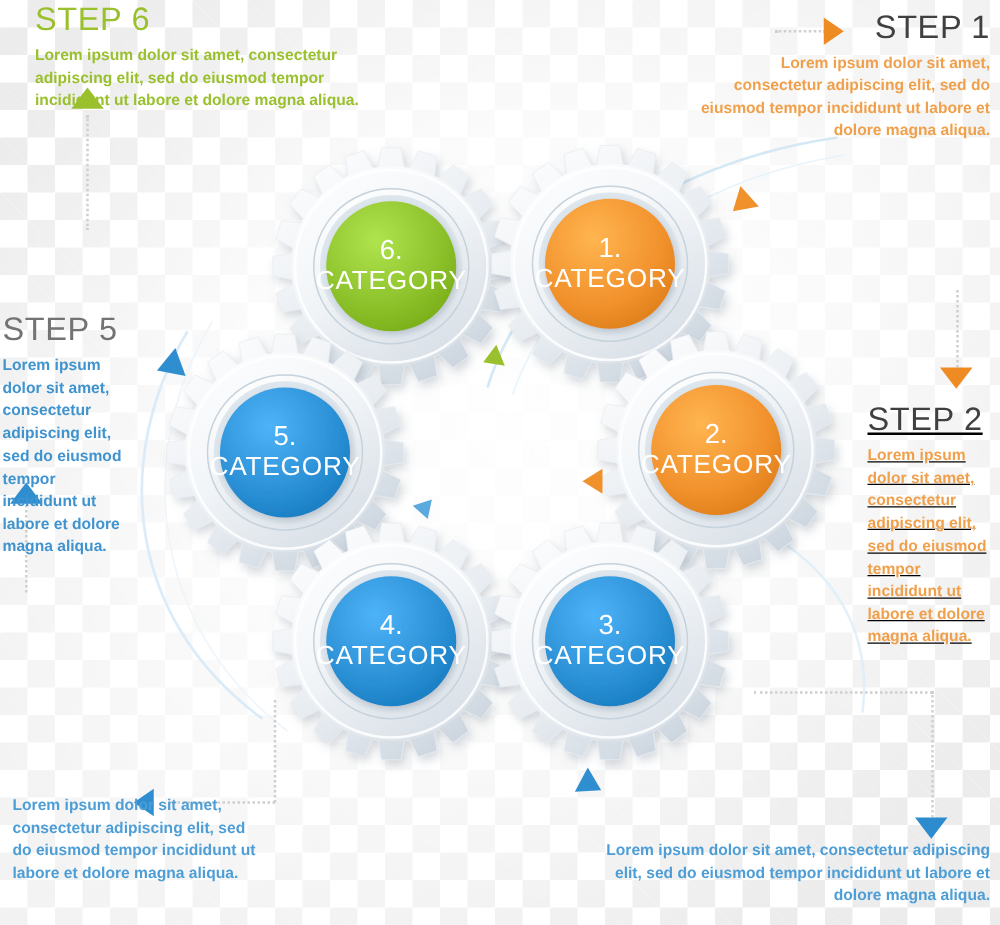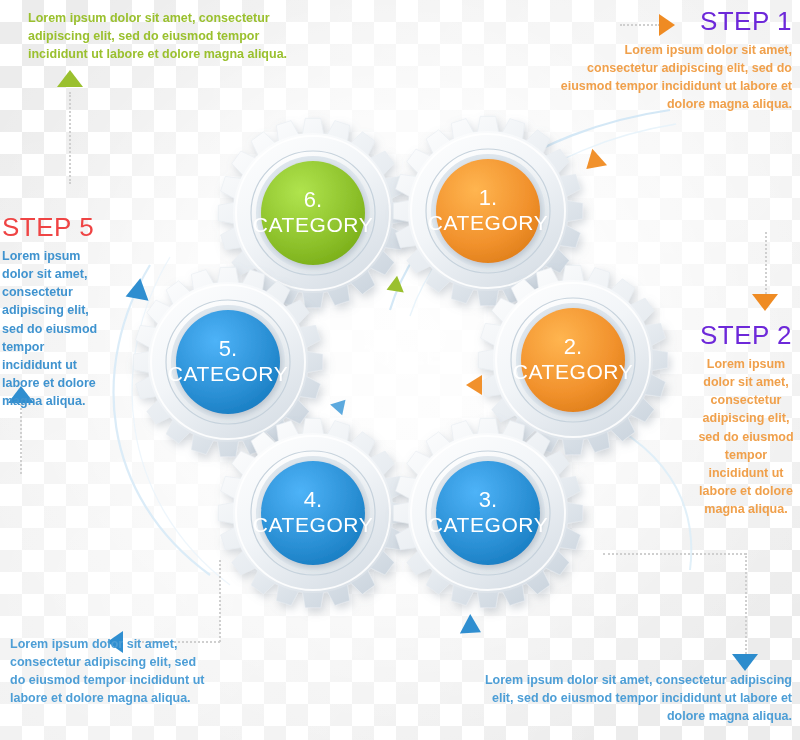--- a/index.html
+++ b/index.html
@@ -21,23 +21,23 @@
       radial-gradient(circle at 18% 80%,rgba(255,255,255,.55) 0%,rgba(255,255,255,0) 55%),
       radial-gradient(circle at 85% 20%,rgba(255,255,255,.5) 0%,rgba(255,255,255,0) 55%);
   }
   .stage{position:absolute;inset:0;}
 
   
   .step{position:absolute;}
   .step .ttl{font-size:26px;font-weight:400;letter-spacing:.5px;line-height:1;}
   .step .body{font-size:12.5px;line-height:1.45;margin-top:7px;font-weight:600;}
   .green .ttl,.green .body{color:#9ac02e;}
-  .orange .ttl,.orange .body{color:#6d28d9;}
+  .orange .ttl,.orange .body{color:#404040;}
   .orange .body{color:#f0a04b;}
-  .blue .ttl{color:#ef4444;}
+  .blue .ttl{color:#737373;margin-top:36px;}
   .blue .body{color:#3f93cf;}
   .blue2 .ttl{color:#2c8ccd;}
   .blue2 .body{color:#4d9ed6;}
 
   
   .tri{position:absolute;width:0;height:0;}
   .tri-up{border-left:13px solid transparent;border-right:13px solid transparent;}
   .tri-down{border-left:13px solid transparent;border-right:13px solid transparent;}
   .tri-left{border-top:11px solid transparent;border-bottom:11px solid transparent;}
   .tri-right{border-top:11px solid transparent;border-bottom:11px solid transparent;}
@@ -377,34 +377,35 @@
   <div class="ptr" style="left:464px;top:617px;border-left:18px solid #2F8ED0;transform:rotate(28deg);"></div>
 
   <div class="tri tri-up" style="left:57px;top:70px;border-bottom:17px solid #9AC02E;"></div>
   <div class="tri tri-up" style="left:8px;top:386px;border-bottom:17px solid #2F8ED0;"></div>
   <div class="tri tri-left" style="left:107px;top:631px;border-right:16px solid #2F8ED0;"></div>
   <div class="tri tri-right" style="left:659px;top:14px;border-left:16px solid #EF8B23;"></div>
   <div class="tri tri-down" style="left:752px;top:294px;border-top:17px solid #EF8B23;"></div>
   <div class="tri tri-down" style="left:732px;top:654px;border-top:17px solid #2C8CCD;"></div>
 
   <div class="step green" style="left:28px;top:2px;width:290px;text-align:left;">
+    <div class="ttl">STEP 6</div>
     <div class="body">Lorem ipsum dolor sit amet, consectetur adipiscing elit, sed do eiusmod tempor incididunt ut labore et dolore magna aliqua.</div>
   </div>
 
   <div class="step orange" style="left:560px;top:8px;width:232px;text-align:right;">
     <div class="ttl">STEP 1</div>
     <div class="body">Lorem ipsum dolor sit amet, consectetur adipiscing elit, sed do eiusmod tempor incididunt ut labore et dolore magna aliqua.</div>
   </div>
 
   <div class="step blue" style="left:2px;top:214px;width:98px;text-align:left;">
     <div class="ttl">STEP 5</div>
     <div class="body">Lorem ipsum dolor sit amet, consectetur adipiscing elit, sed do eiusmod tempor incididunt ut labore et dolore magna aliqua.</div>
   </div>
 
-  <div class="step orange" style="left:694px;top:322px;width:104px;text-align:center;">
+  <div class="step orange" style="left:694px;top:322px;width:104px;text-align:left;text-decoration:underline;">
     <div class="ttl">STEP 2</div>
     <div class="body">Lorem ipsum dolor sit amet, consectetur adipiscing elit, sed do eiusmod tempor incididunt ut labore et dolore magna aliqua.</div>
   </div>
 
   <div class="step blue2" style="left:10px;top:628px;width:200px;text-align:left;">
     <div class="body">Lorem ipsum dolor sit amet, consectetur adipiscing elit, sed do eiusmod tempor incididunt ut labore et dolore magna aliqua.</div>
   </div>
 
   <div class="step blue2" style="left:470px;top:664px;width:322px;text-align:right;">
     <div class="body">Lorem ipsum dolor sit amet, consectetur adipiscing elit, sed do eiusmod tempor incididunt ut labore et dolore magna aliqua.</div>

